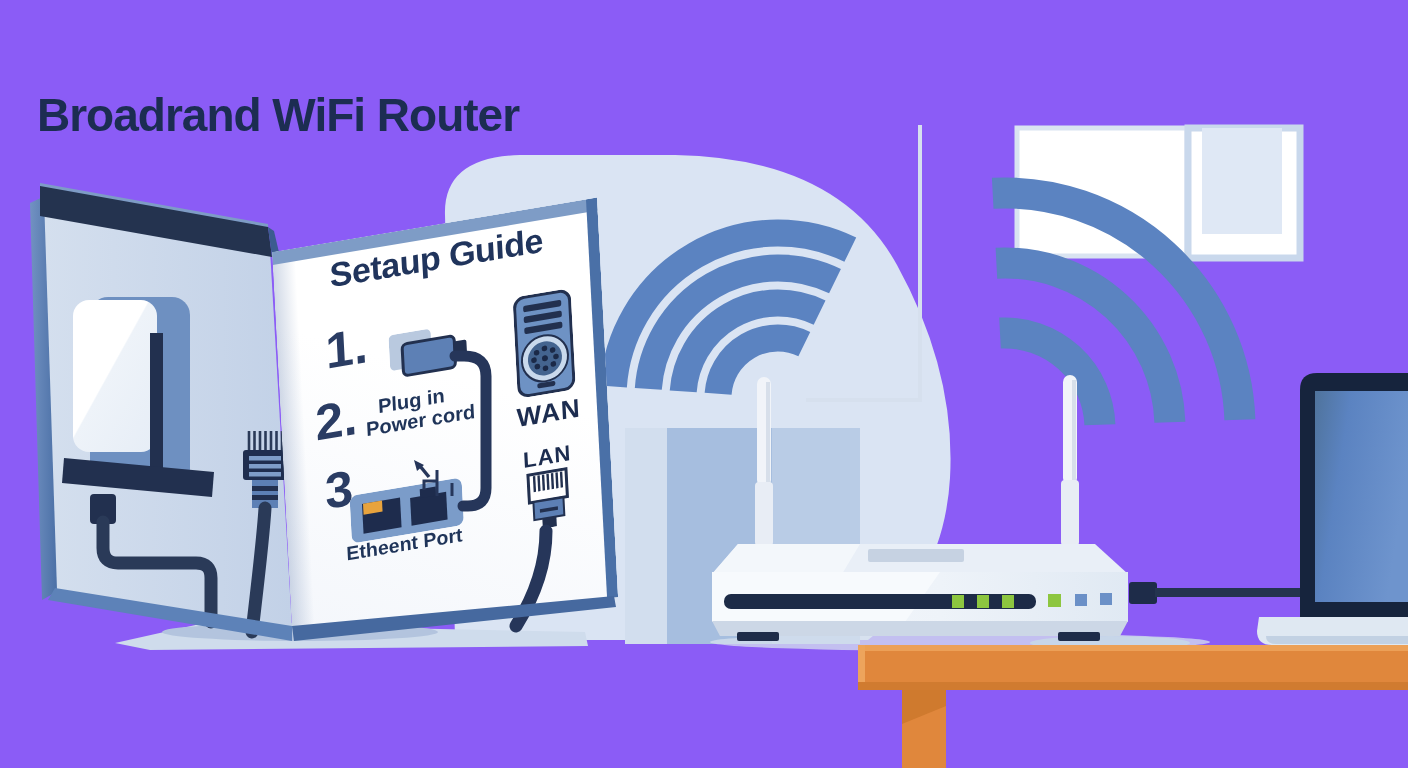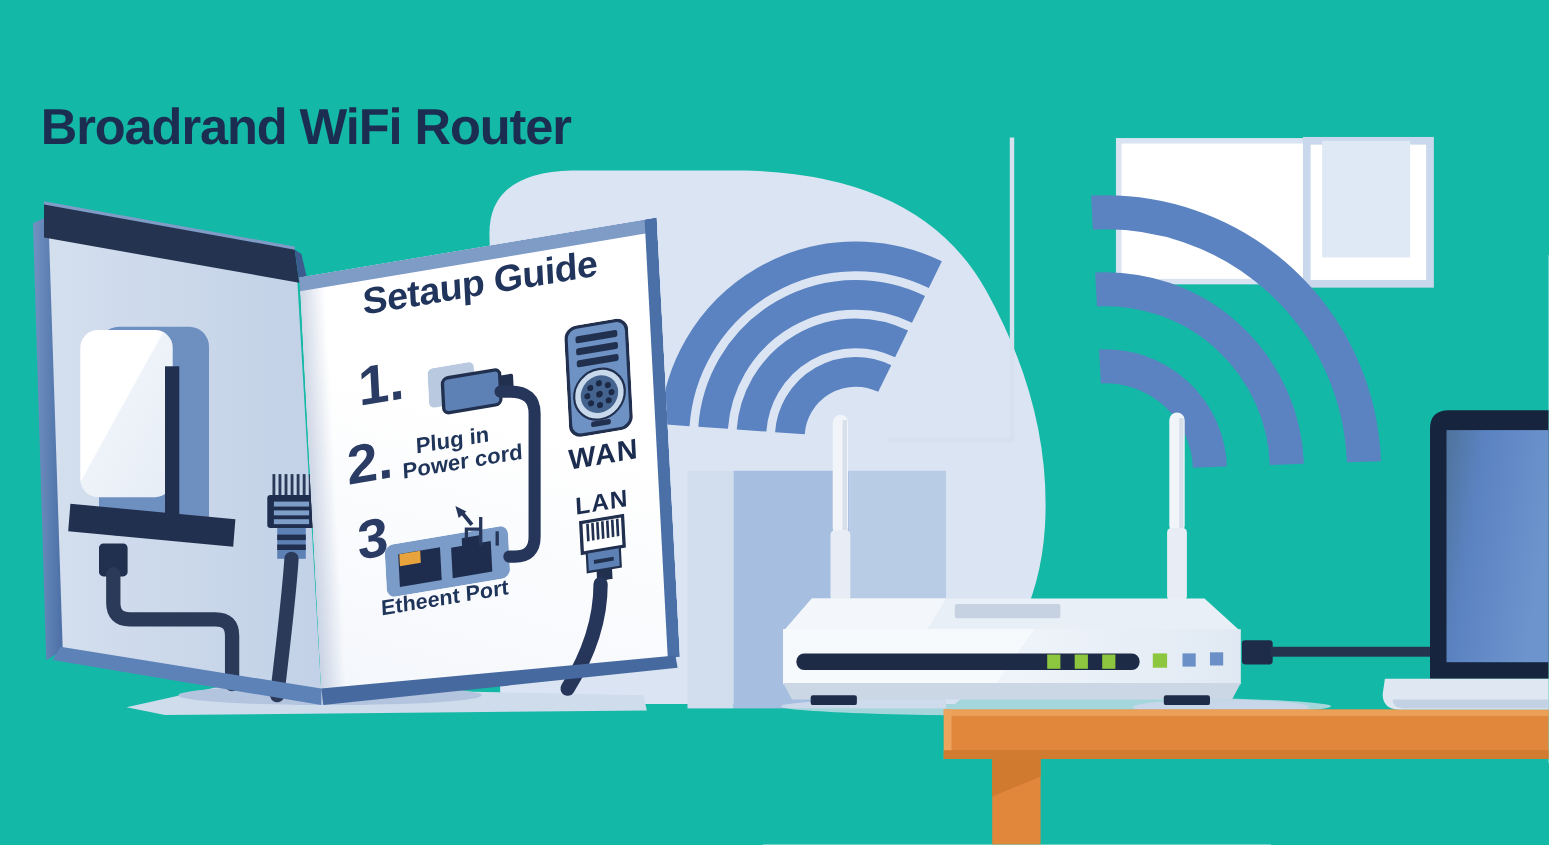--- a/index.html
+++ b/index.html
@@ -1,16 +1,16 @@
 <!DOCTYPE html>
 <html style="--c-navy: #1c2d52; --c-ink: #20345c; --c-wifi-blue: #5b83c1; --c-page-blue: #ccd9eb; --c-edge-blue: #5d82b8; --c-icon-blue: #6e92c4; --c-blob: #dae4f3; --c-block-blue: #a6bedf; --c-table-orange: #e0873c; --c-led-green: #8dc63f; --c-led-blue: #6b90c7; --c-screen-blue: #5b84c2; --c-cable: #2a3a58;"><head>
 <meta charset="utf-8">
 <style>
   html,body{margin:0;padding:0;background:#ffffff;}
-  .stage{position:relative;width:1408px;height:768px;overflow:hidden;background:#14b8a6;
+  .stage{position:relative;width:1408px;height:768px;overflow:hidden;background:#8b5cf6;
          font-family:"Liberation Sans","DejaVu Sans",sans-serif;}
   svg{position:absolute;left:0;top:0;}
   .bg-svg{z-index:1;}
   .fg-svg{z-index:3;pointer-events:none;}
   .page-title{position:absolute;left:37px;top:88px;z-index:5;margin:0;
     font-size:46px;font-weight:700;letter-spacing:-1px;color:var(--c-navy,#1c2d52);}
   
   .guide-page{position:absolute;left:272px;top:252px;width:325px;height:410px;z-index:2;
     transform:skewY(-9.5deg) skewX(3deg);transform-origin:0 0;
     background:linear-gradient(205deg,#ffffff 40%,#f3f6fb 100%);

